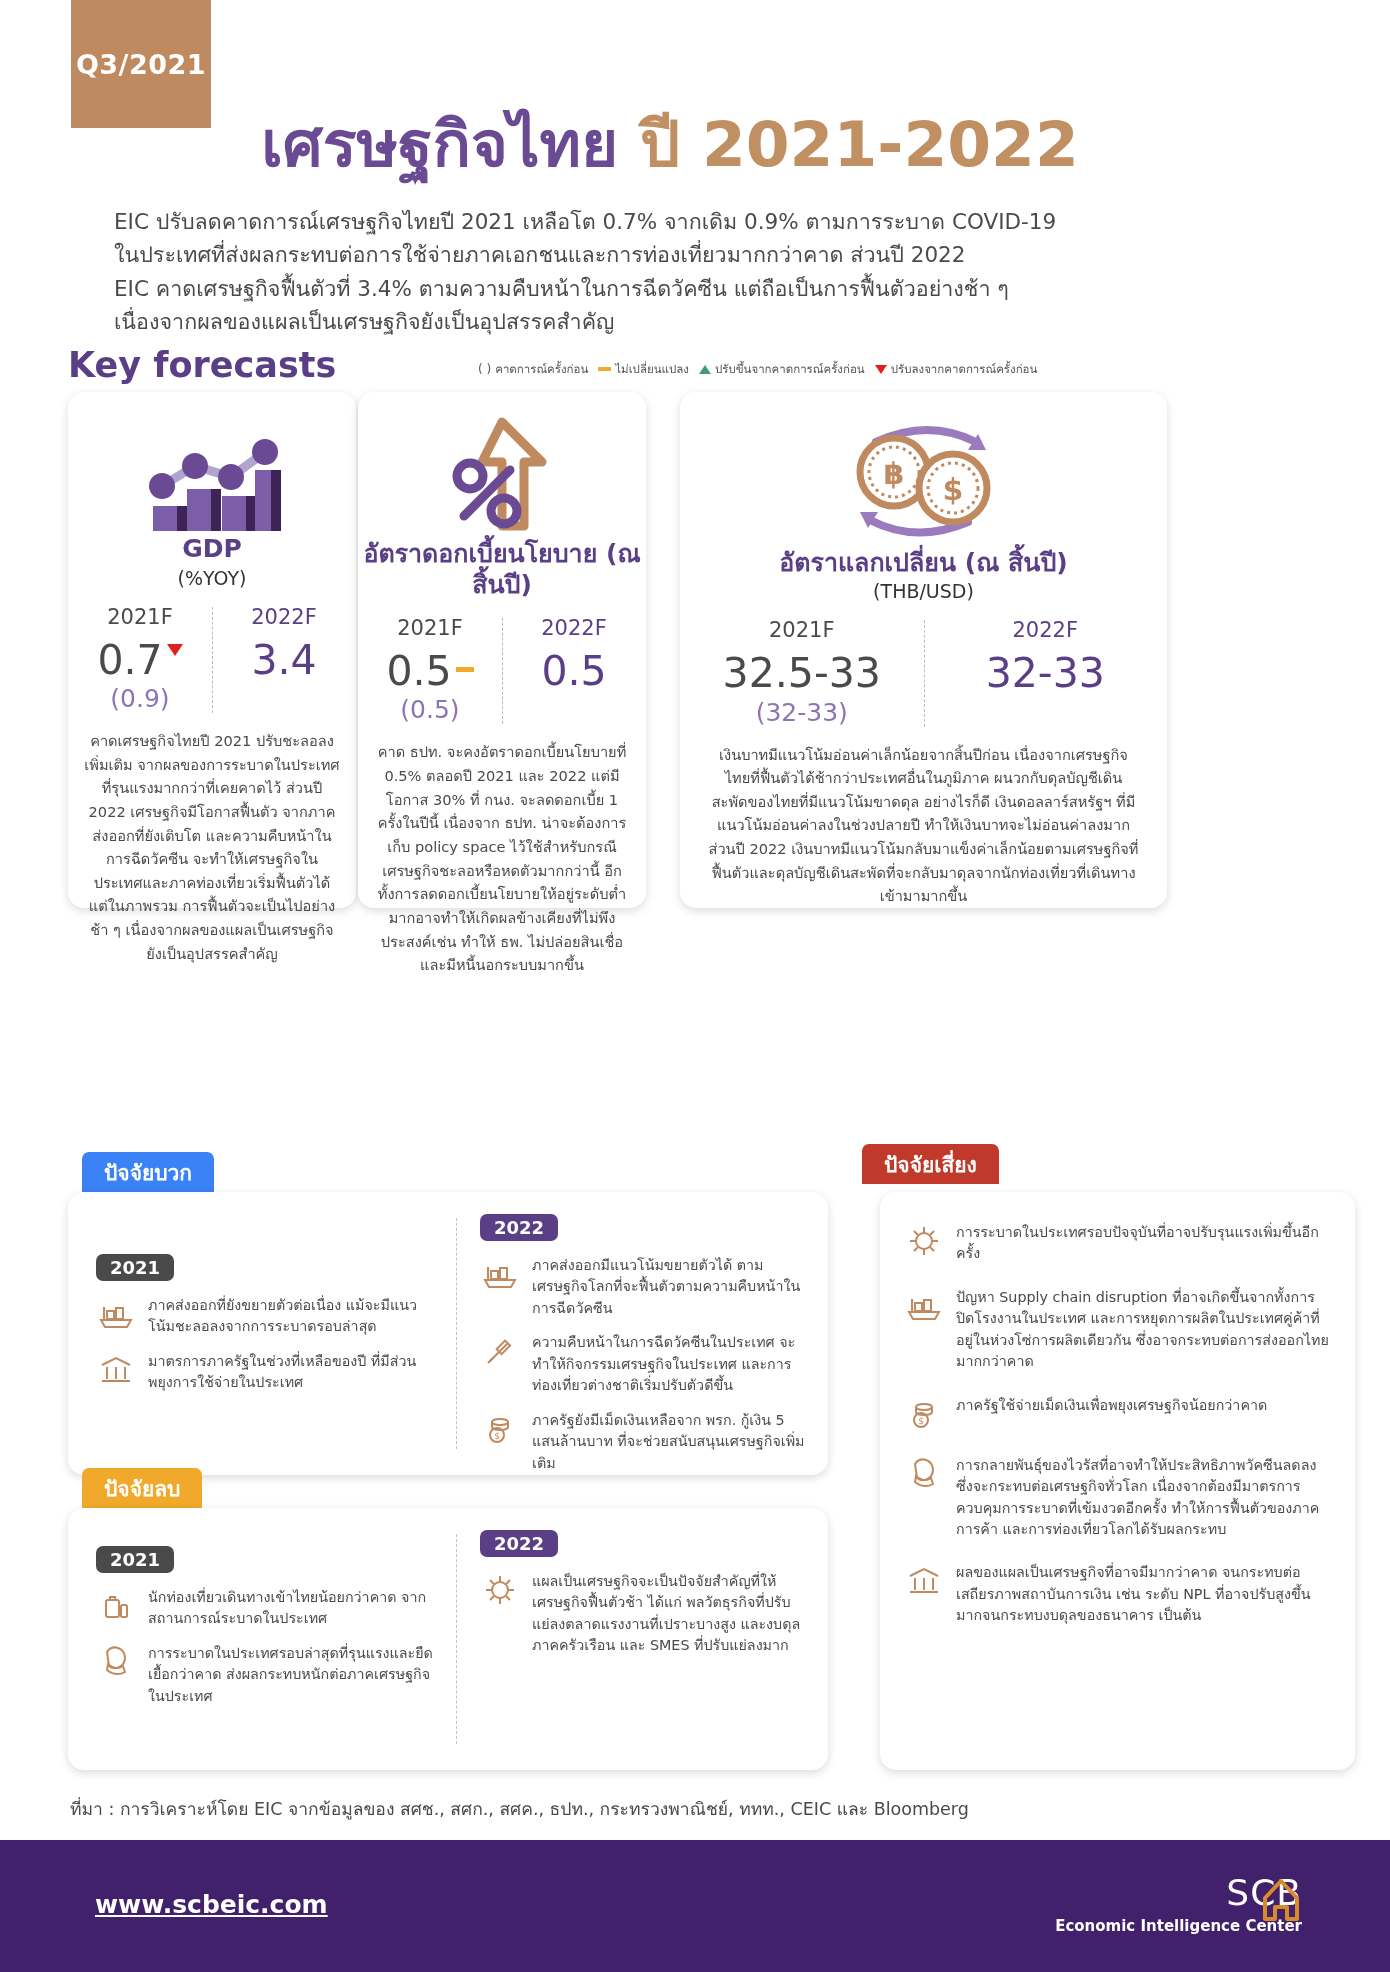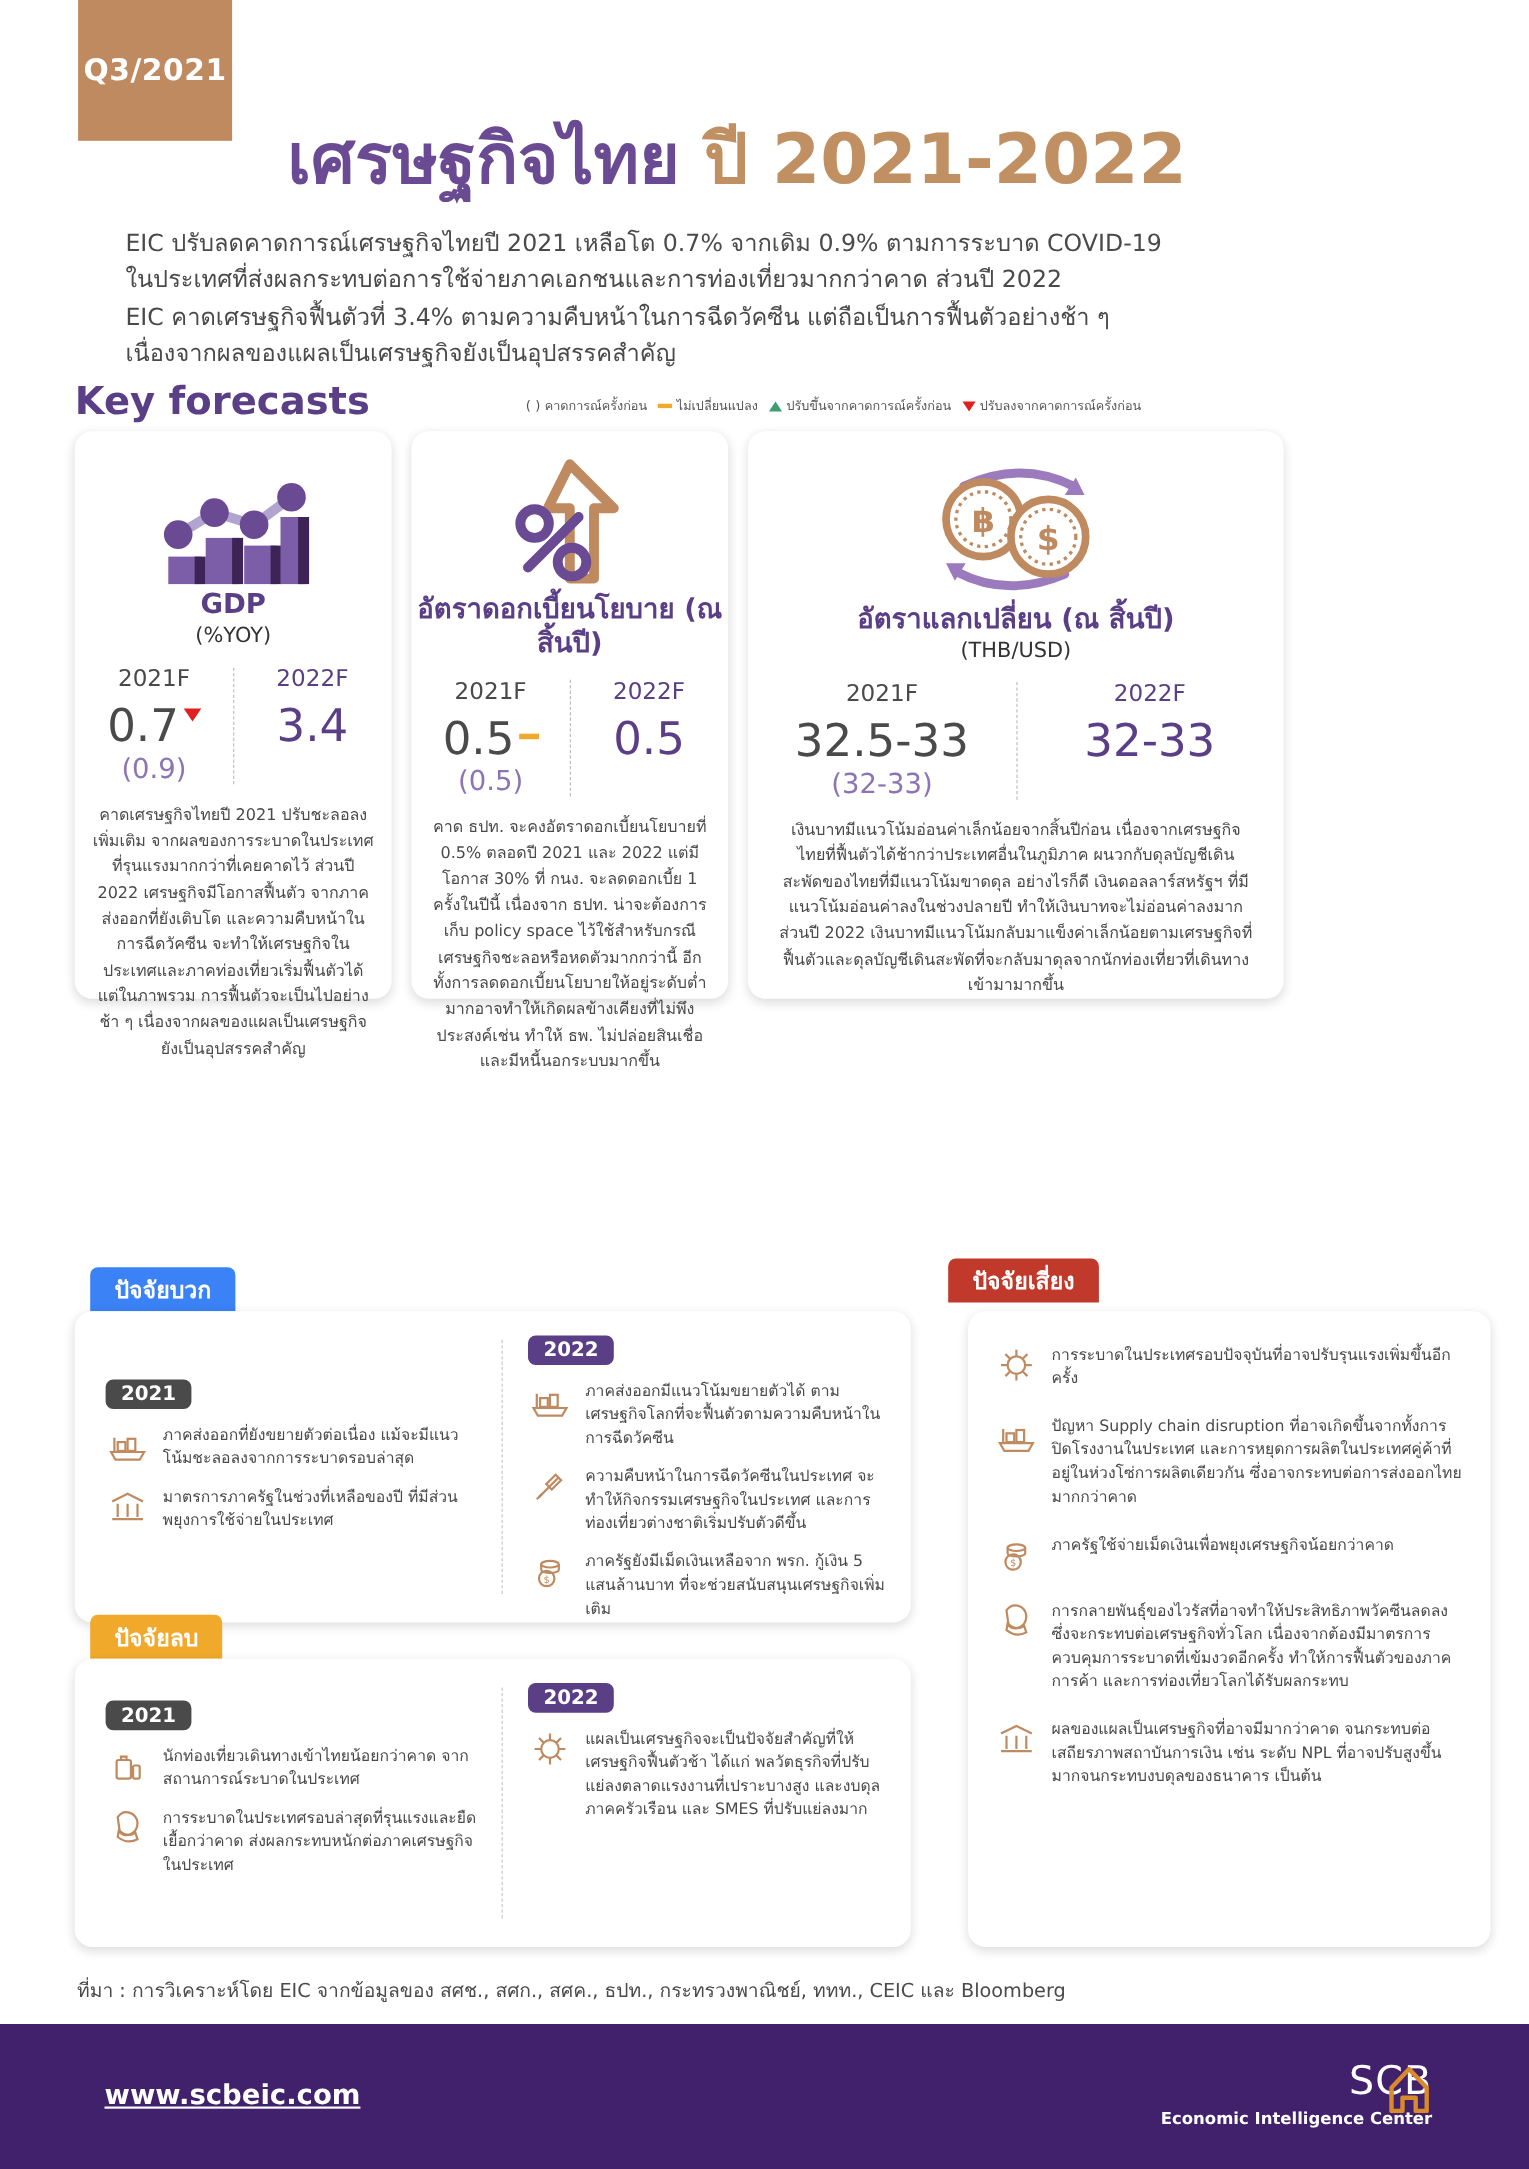--- a/index.html
+++ b/index.html
@@ -47,21 +47,21 @@
   .tri-down { width:0;height:0;border-left:6px solid transparent;border-right:6px solid transparent;border-top:9px solid #e02020; }
 
   
   .cards { position: absolute; left: 68px; top: 392px; width: 1255px; height: 520px; }
   .card {
     position: absolute; top: 0; background: #fff; border-radius: 16px;
     box-shadow: 0 3px 10px rgba(0,0,0,.14); height: 516px;
     display: flex; flex-direction: column; align-items: center;
   }
   .card.c1 { left: 0;   width: 288px; }
-  .card.c2 { left: 306px; width: 288px; }
+  .card.c2 { left: 290px; width: 288px; }
   .card.c3 { left: 612px; width: 487px; }
 
   .icon-box { height: 135px; display: flex; align-items: center; justify-content: center; margin-top: 22px; }
   .card-title { font-size: 25px; font-weight: bold; color: #5b3f86; text-align: center; line-height: 1.22; }
   .card-sub { font-size: 19px; color: #333; text-align: center; margin-top: 2px; }
 
   .yearrow { display: flex; width: 100%; margin-top: 16px; position: relative; }
   .yearcol { flex: 1; text-align: center; }
   .yearcol .yl { font-size: 21px; color: #4a4a4a; }
   .yearcol.f22 .yl { color: #5b3f86; }

